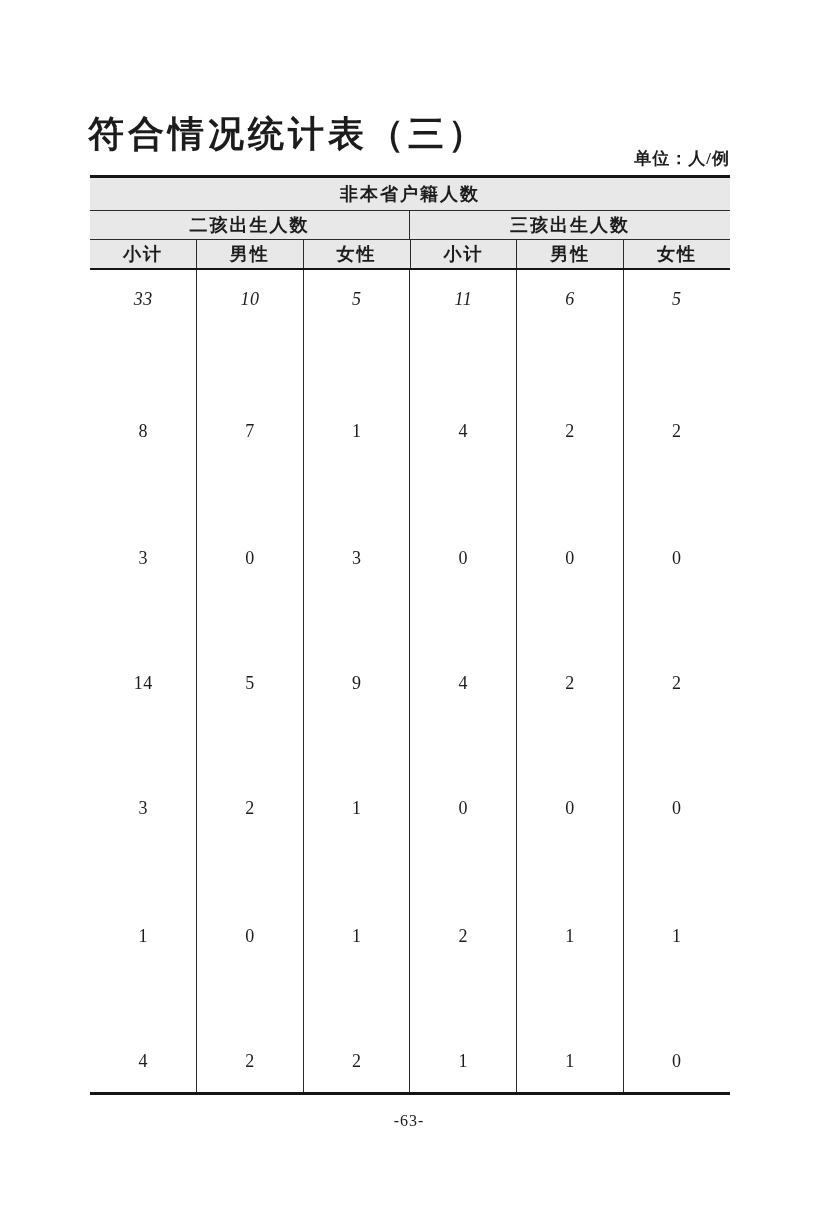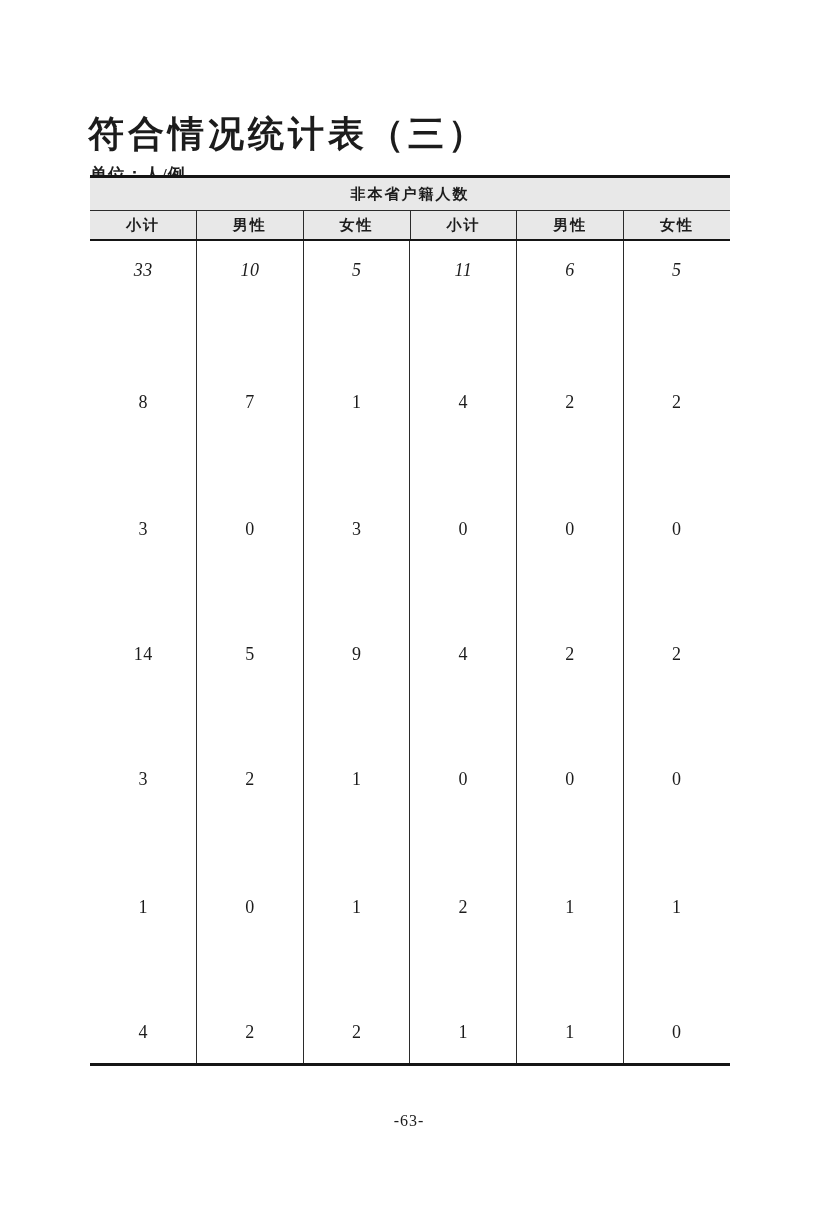--- a/index.html
+++ b/index.html
@@ -17,40 +17,39 @@
     font-size: 36px;
     font-weight: bold;
     letter-spacing: 4px;
     color: #1c1c1c;
     white-space: nowrap;
   }
   .unit-label {
     position: absolute;
     top: 147px;
     left: 90px; width: 640px;
-    text-align: left;
+    text-align: right;
     font-size: 17px;
     font-weight: bold;
     letter-spacing: 1px;
-    margin-top: 16px;
   }
   .stat-table {
     position: absolute;
     left: 90px; top: 175px;
     width: 640px;
     border-top: 3px solid #151515;
     border-bottom: 3px solid #151515;
   }
   .hrow {
     background: #e8e8e8;
     display: flex;
     align-items: center;
     justify-content: center;
     font-weight: bold;
-    font-size: 15px;
+    font-size: 18px;
     letter-spacing: 2px;
   }
   .hrow1 { height: 33px; border-bottom: 1px solid #2b2b2b; }
   .hrow2 { height: 29px; border-bottom: 1px solid #2b2b2b; padding: 0; }
   .hrow3 { height: 30px; border-bottom: 2px solid #151515; }
   .hrow2 .group-cell {
     width: 50%; height: 100%;
     display: flex; align-items: center; justify-content: center;
   }
   .hrow2 .group-cell.sep { border-right: 1px solid #2b2b2b; }
@@ -90,20 +89,24 @@
 </head>
 <body>
 
 <h1 class="page-title">符合情况统计表（三）</h1>
 
 <div class="unit-label">单位：人/例</div>
 
 <div class="stat-table">
   <div class="hrow hrow1">
     <span>非本省户籍人数</span>
+  </div>
+  <div class="hrow hrow2">
+    <div class="group-cell sep">二孩出生人数</div>
+    <div class="group-cell">三孩出生人数</div>
   </div>
   <div class="hrow hrow3" id="col-header-row">
       <div class="cell hcell sep">小计</div>
       <div class="cell hcell sep">男性</div>
       <div class="cell hcell sep">女性</div>
       <div class="cell hcell sep">小计</div>
       <div class="cell hcell sep">男性</div>
       <div class="cell hcell">女性</div>
     </div>
   <div class="data-area" id="data-area">

